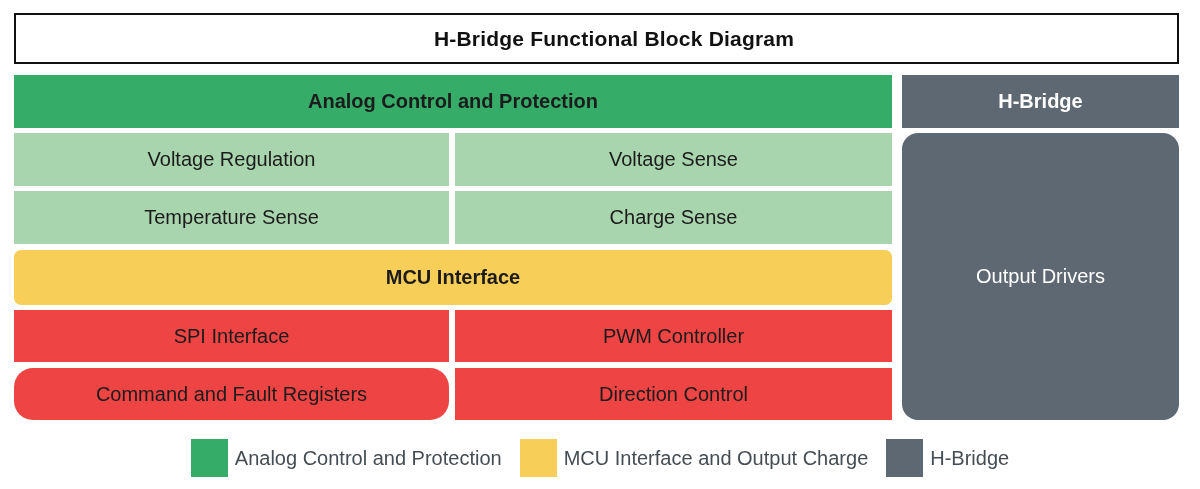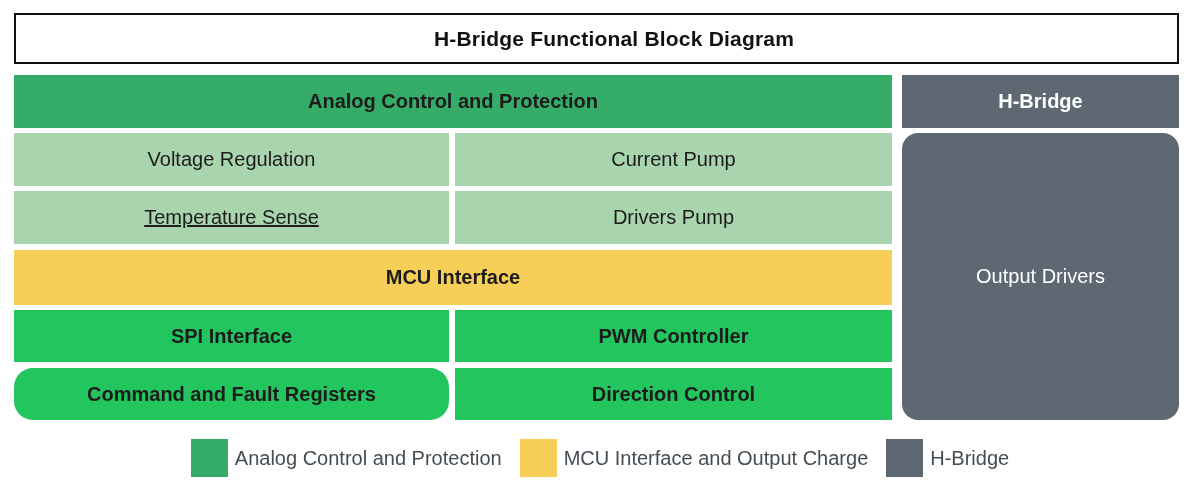--- a/index.html
+++ b/index.html
@@ -36,29 +36,29 @@
     align-items: center;
     justify-content: center;
     text-align: center;
     font-size: 20px;
     color: #1c1c1c;
     box-sizing: border-box;
   }
   .section-header { font-weight: bold; }
   .bg-green       { background: #35AD68; }
   .bg-lightgreen  { background: #A8D4AE; }
-  .bg-yellow      { background: #F7CE58; }
-  .bg-lightyellow { background: #22c55e; font-weight: bold; }
+  .bg-yellow      { background: #F7CE58; border-radius: 7px; }
+  .bg-lightyellow { background: #ef4444; }
   .bg-slate       { background: #5D6872; color: #ffffff; }
 
   
   .analog-header   { left: 14px;  top: 75px;  width: 878px; height: 53px; }
   .cell-r1-left    { left: 14px;  top: 133px; width: 435px; height: 53px; text-align: center; }
   .cell-r1-right   { left: 455px; top: 133px; width: 437px; height: 53px; }
-  .cell-r2-left    { left: 14px;  top: 191px; width: 435px; height: 53px; text-decoration: underline; }
+  .cell-r2-left    { left: 14px;  top: 191px; width: 435px; height: 53px; }
   .cell-r2-right   { left: 455px; top: 191px; width: 437px; height: 53px; }
   .mcu-header      { left: 14px;  top: 250px; width: 878px; height: 55px; }
   .cell-r3-left    { left: 14px;  top: 310px; width: 435px; height: 52px; }
   .cell-r3-right   { left: 455px; top: 310px; width: 437px; height: 52px; text-align: right; }
   .cell-r4-left    { left: 14px;  top: 368px; width: 435px; height: 52px; border-radius: 19px; }
   .cell-r4-right   { left: 455px; top: 368px; width: 437px; height: 52px; }
 
   
   .hbridge-header  { left: 902px; top: 75px;  width: 277px; height: 53px; font-weight: bold; }
   .output-drivers  { left: 902px; top: 133px; width: 277px; height: 287px; flex-direction: column; line-height: 27px; border-radius: 16px; }
@@ -94,23 +94,23 @@
 
 <div class="page">
 
   <div class="title-box">
     <span>H-Bridge Functional Block Diagram</span>
   </div>
 
   <div class="block section-header bg-green analog-header">Analog Control and Protection</div>
 
   <div class="block bg-lightgreen cell-r1-left">Voltage Regulation</div>
-  <div class="block bg-lightgreen cell-r1-right">Current Pump</div>
+  <div class="block bg-lightgreen cell-r1-right">Voltage Sense</div>
   <div class="block bg-lightgreen cell-r2-left">Temperature Sense</div>
-  <div class="block bg-lightgreen cell-r2-right">Drivers Pump</div>
+  <div class="block bg-lightgreen cell-r2-right">Charge Sense</div>
 
   <div class="block section-header bg-yellow mcu-header">MCU Interface</div>
 
   <div class="block bg-lightyellow cell-r3-left">SPI Interface</div>
   <div class="block bg-lightyellow cell-r3-right">PWM Controller</div>
   <div class="block bg-lightyellow cell-r4-left">Command and Fault Registers</div>
   <div class="block bg-lightyellow cell-r4-right">Direction Control</div>
 
   <div class="block bg-slate hbridge-header">H-Bridge</div>
 

